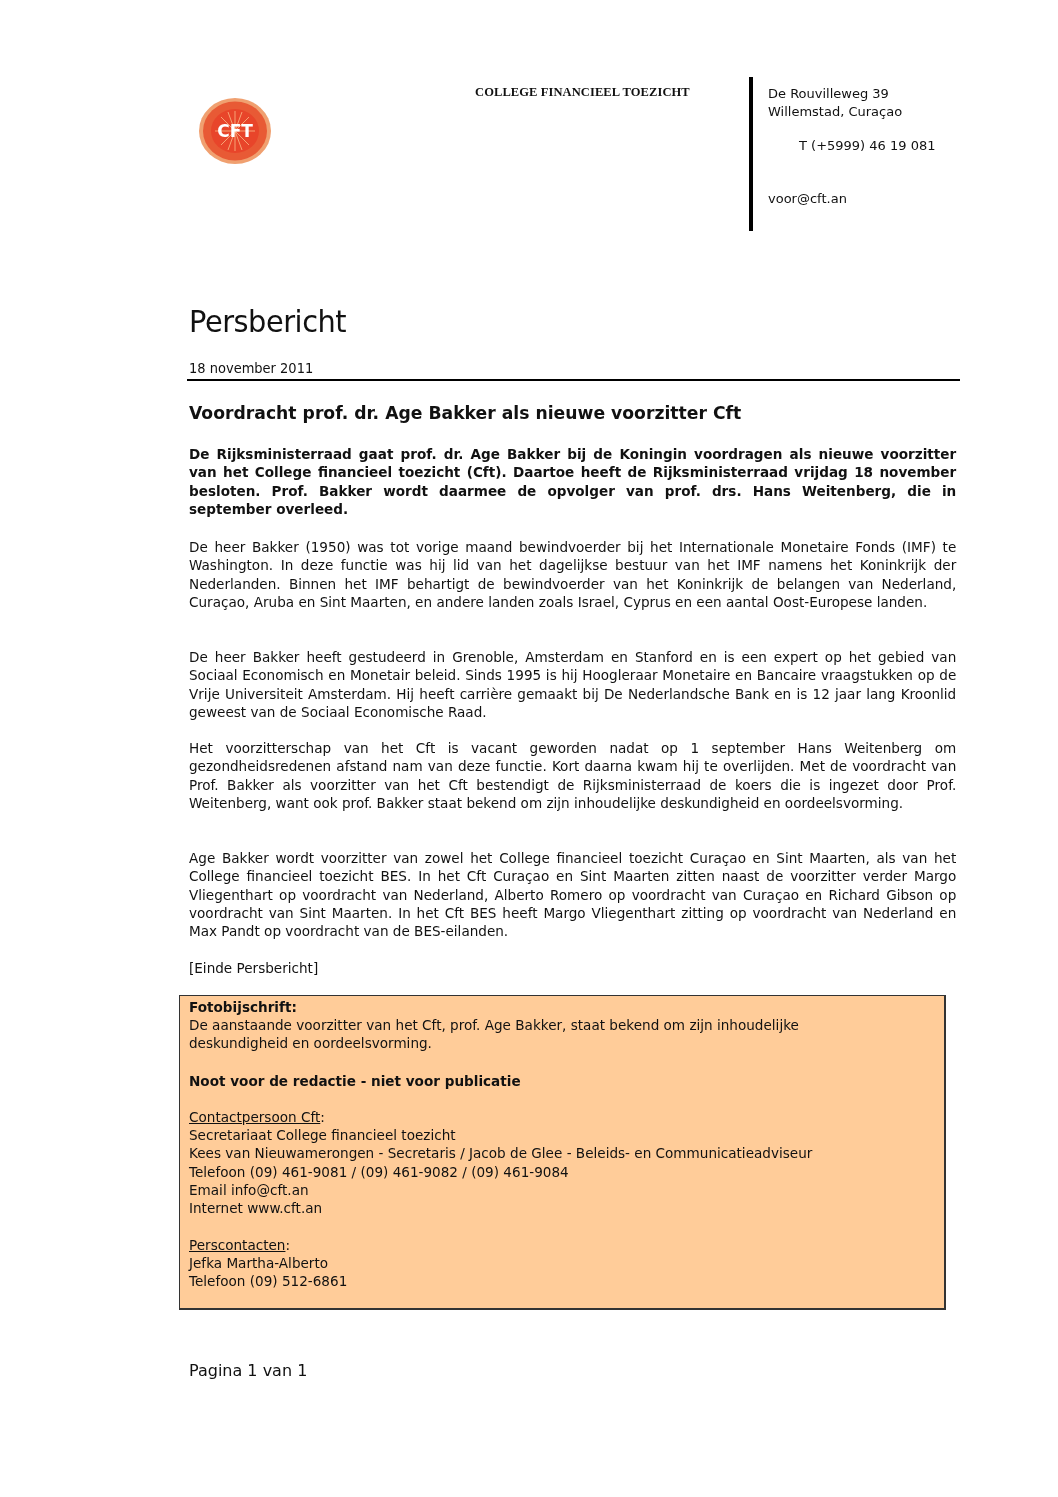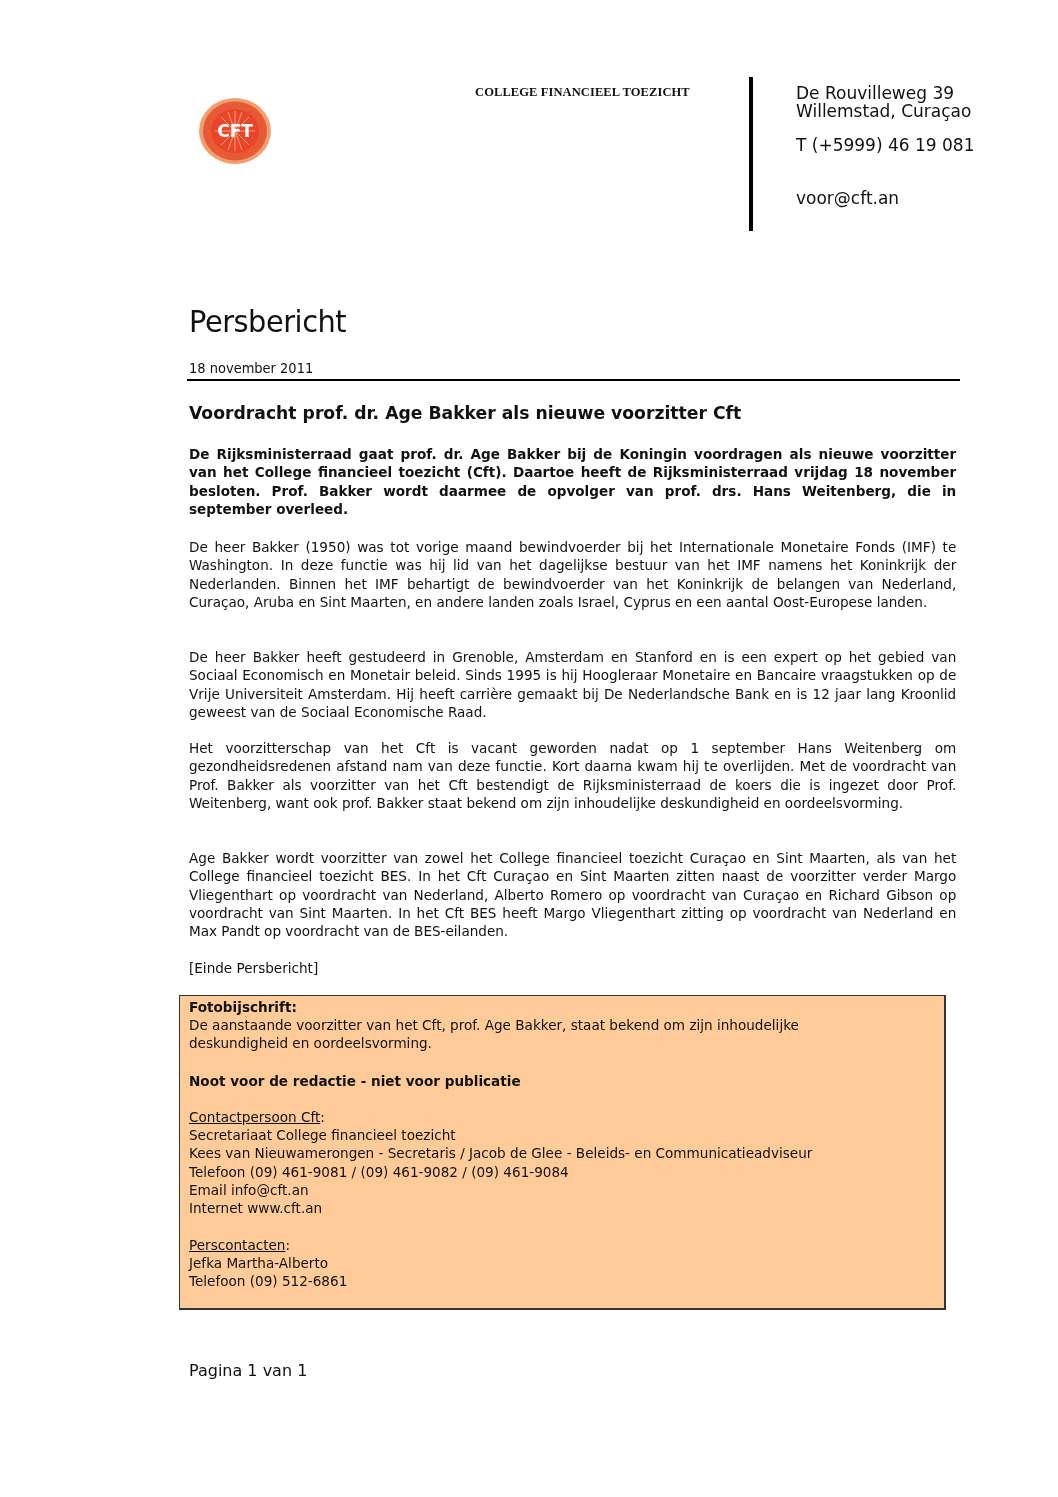--- a/index.html
+++ b/index.html
@@ -3,24 +3,24 @@
   <meta charset="utf-8">
   <style>
     * { margin: 0; padding: 0; box-sizing: border-box; }
     html, body { width: 1058px; height: 1497px; background: #ffffff; }
     body { position: relative; font-family: "DejaVu Sans", sans-serif; color: #111; overflow: hidden; }
 
     .logo { position: absolute; left: 198px; top: 97px; width: 74px; height: 68px; }
 
     .org-name { position: absolute; left: 475px; top: 85px; font-size: 12.5px; font-weight: bold; letter-spacing: 0.1px; font-family: Liberation Serif, serif; }
     .vbar { position: absolute; left: 749px; top: 77px; width: 4px; height: 154px; background: #000; }
-    .addr { position: absolute; left: 796px; font-size: 17px; line-height: 19px; }
+    .addr { position: absolute; left: 768px; font-size: 13px; line-height: 19px; }
     .addr1 { top: 84px; }
     .addr2 { top: 102px; text-align: right; }
-    .phone { top: 136px; }
+    .phone { top: 136px; margin-left: 31px; }
     .email { top: 189px; }
 
     .title { position: absolute; left: 189px; top: 303px; font-size: 31px; font-family: "DejaVu Sans", sans-serif; font-weight: normal; letter-spacing: -0.5px; transform: scaleX(0.93); transform-origin: left; }
     .date { position: absolute; left: 189px; top: 360px; font-size: 14px; transform: scaleX(0.93); transform-origin: left; }
     .hr { position: absolute; left: 187px; top: 379px; width: 773px; height: 2px; background: #000; }
 
     .headline { position: absolute; left: 189px; top: 402px; font-size: 18.5px; font-weight: bold; transform: scaleX(0.93); transform-origin: left; white-space: nowrap; }
 
     .para { position: absolute; left: 189px; width: 825px; font-size: 14.6px; line-height: 18.3px; text-align: justify; text-align-last: left; transform: scaleX(0.93); transform-origin: left; }
     .lead { font-weight: bold; top: 445px; }

